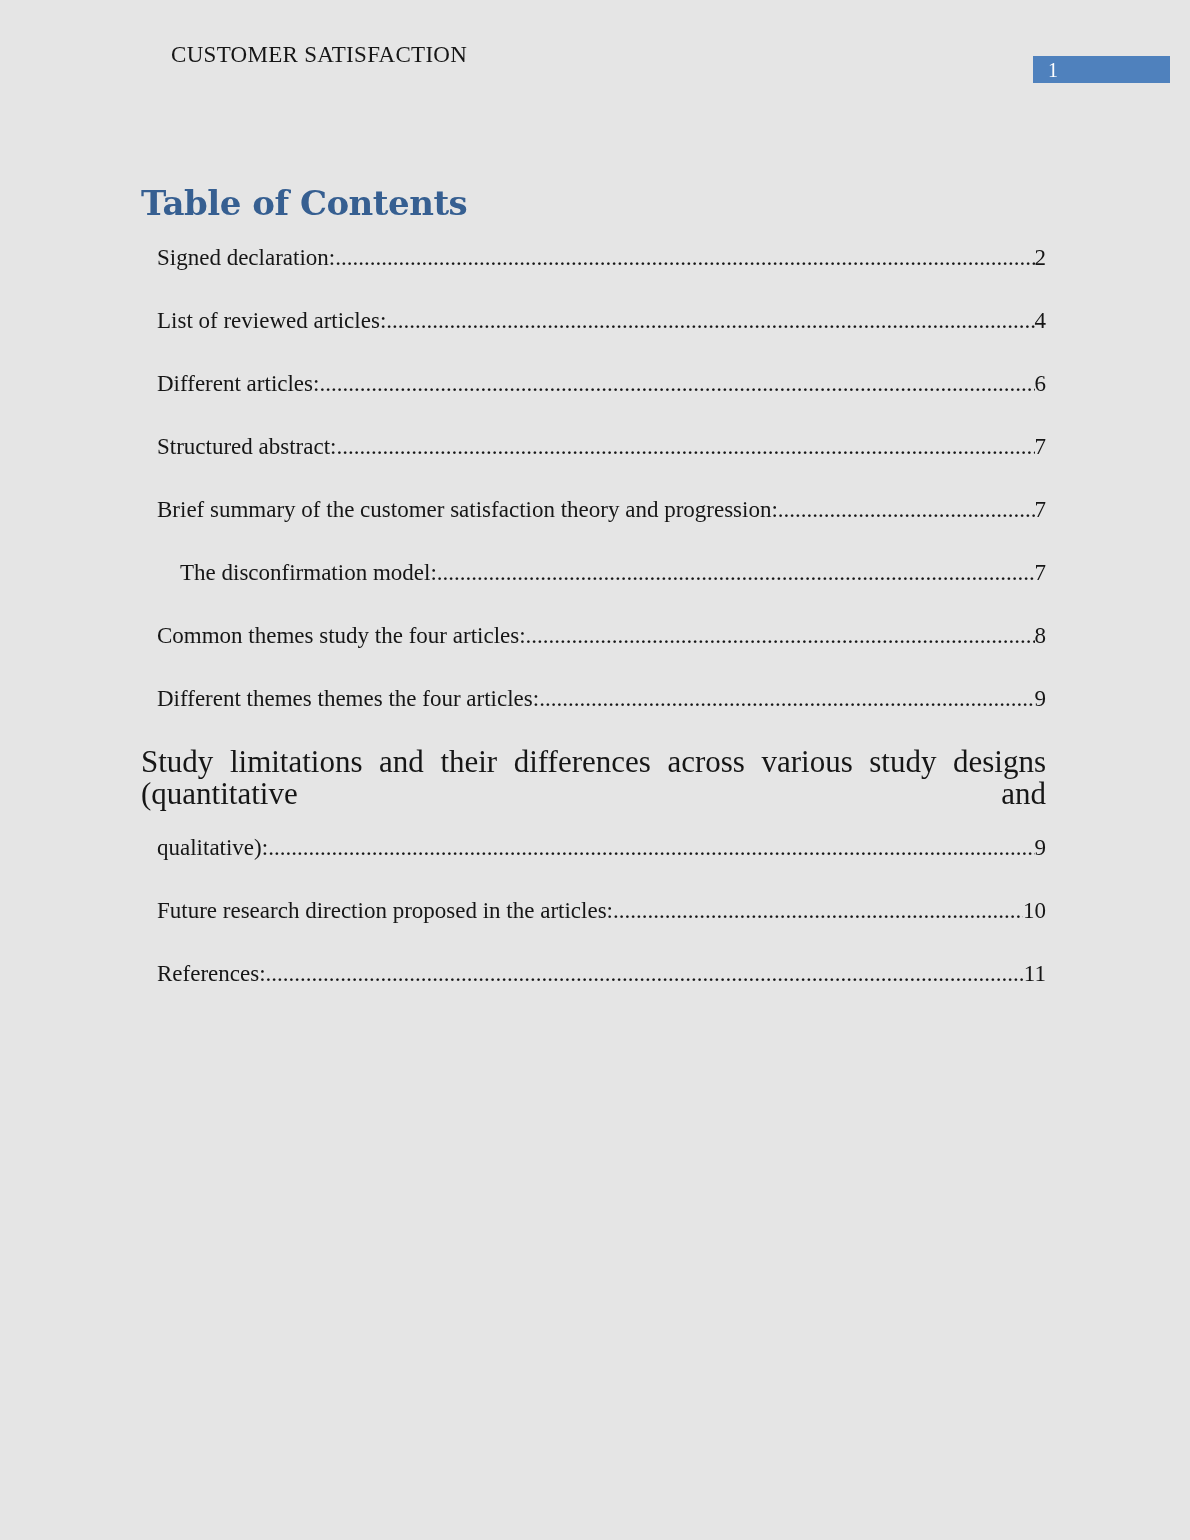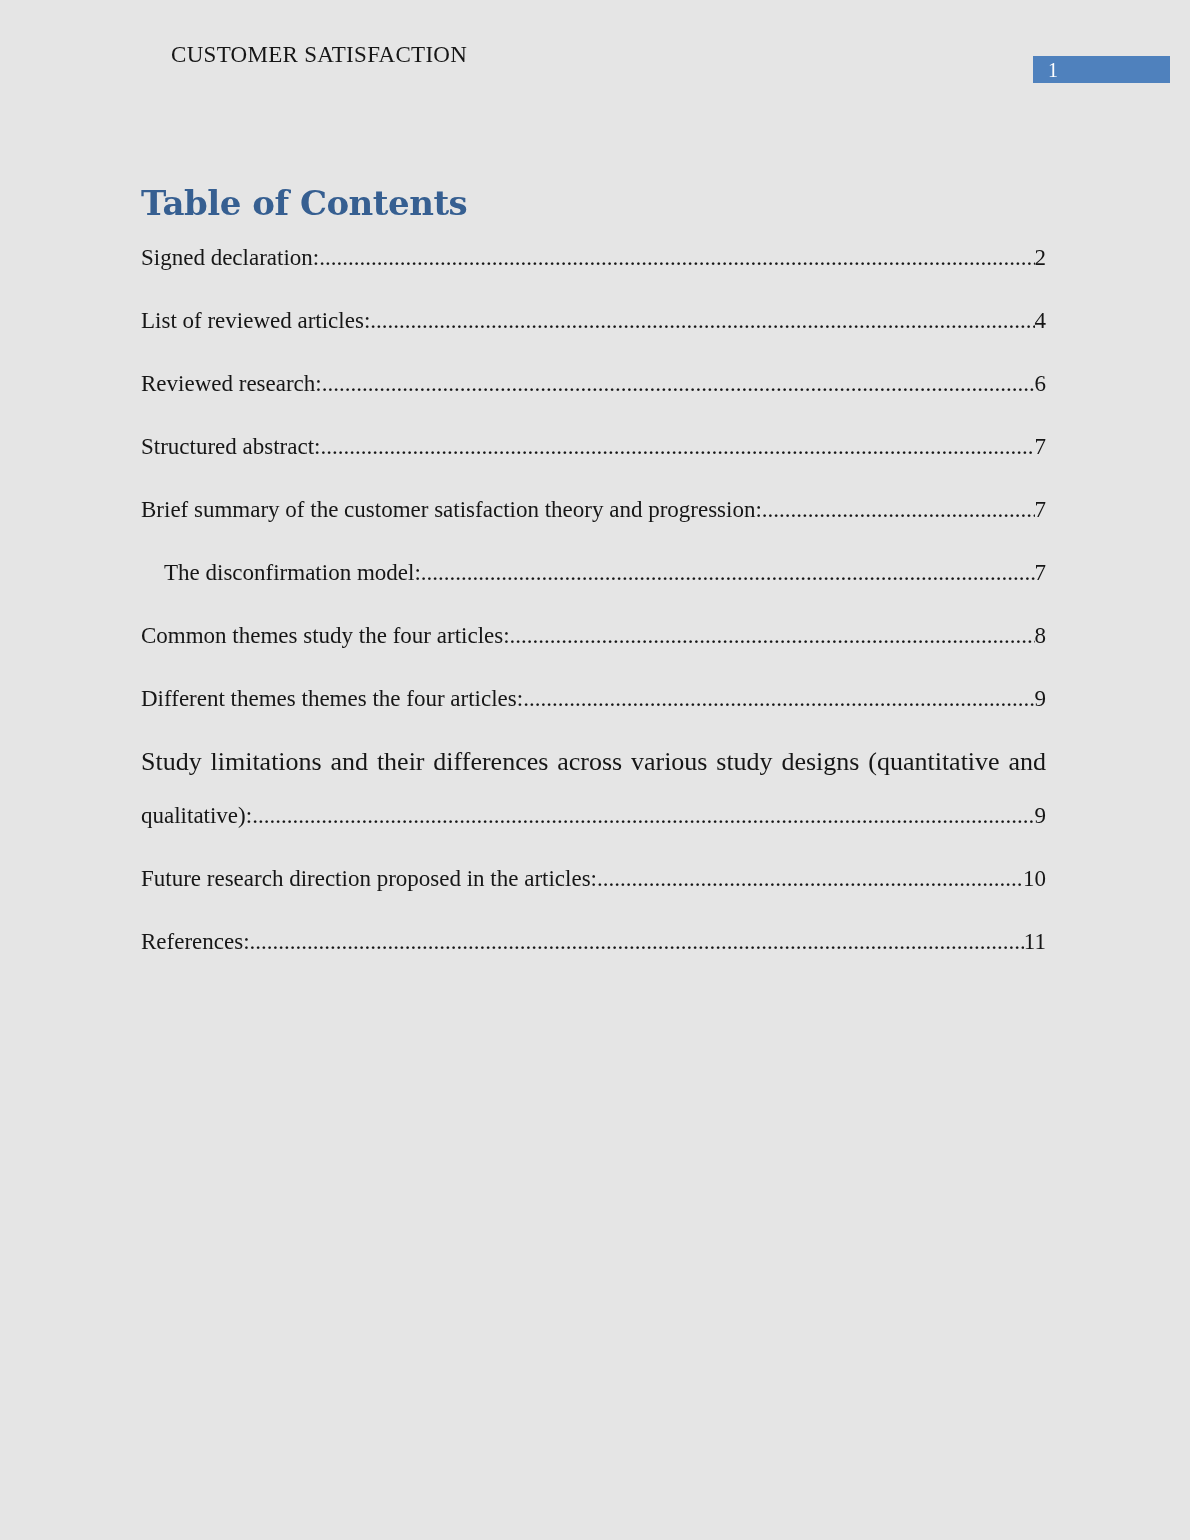--- a/index.html
+++ b/index.html
@@ -52,31 +52,31 @@
     letter-spacing: -0.5px;
     color: #365F91;
   }
   .toc-entry { margin-bottom: 31px; }
   .toc-row {
     display: flex;
     align-items: baseline;
     font-size: 23px;
     line-height: 32px;
   }
-  .toc-label { flex: none; white-space: nowrap; }
+  .toc-label { flex: none; white-space: nowrap; margin-left: 16px; }
   .indent > .toc-row > .toc-label { padding-left: 23px; }
   .leader {
     flex: 1 1 auto;
     min-width: 0;
     overflow: hidden;
     white-space: nowrap;
   }
   .toc-page { flex: none; white-space: nowrap; }
   .toc-justified {
-    font-size: 26px;
+    font-size: 31px;
     line-height: 32px;
     text-align: justify;
     text-align-last: justify;
     margin-bottom: 22px;
   }
 </style>
 </head>
 <body>
 
 <div class="page">
@@ -98,21 +98,21 @@
         </div>
         <div class="toc-entry">
           <div class="toc-row">
             <span class="toc-label">List of reviewed articles:</span>
             <span class="leader">....................................................................................................................................................................................................................................................................</span>
             <span class="toc-page">4</span>
           </div>
         </div>
         <div class="toc-entry">
           <div class="toc-row">
-            <span class="toc-label">Reviewed research:</span>
+            <span class="toc-label">Different articles:</span>
             <span class="leader">....................................................................................................................................................................................................................................................................</span>
             <span class="toc-page">6</span>
           </div>
         </div>
         <div class="toc-entry">
           <div class="toc-row">
             <span class="toc-label">Structured abstract:</span>
             <span class="leader">....................................................................................................................................................................................................................................................................</span>
             <span class="toc-page">7</span>
           </div>

